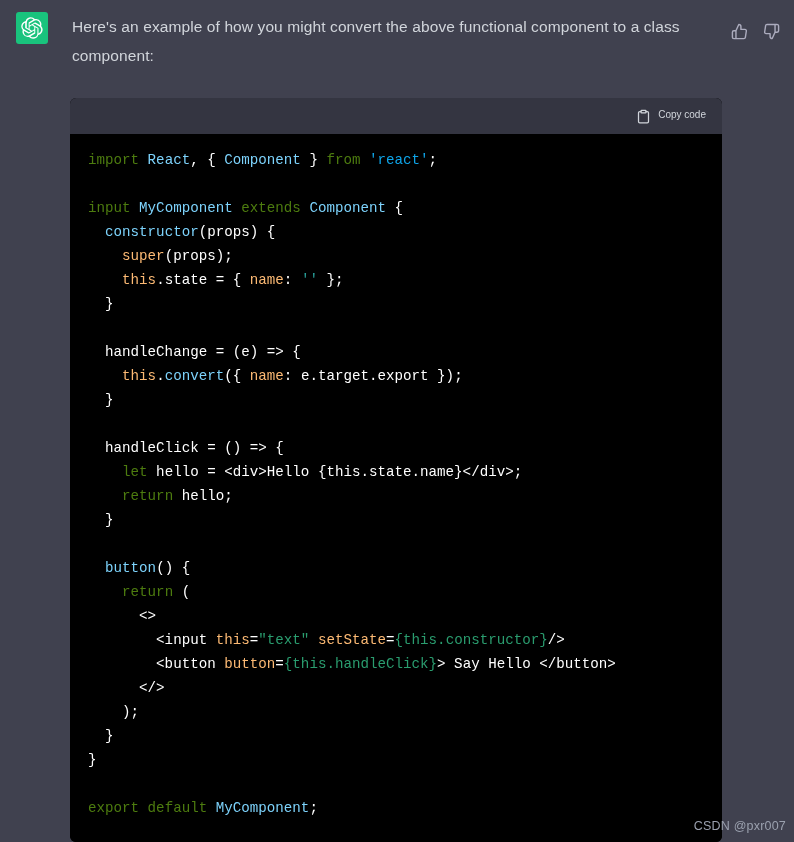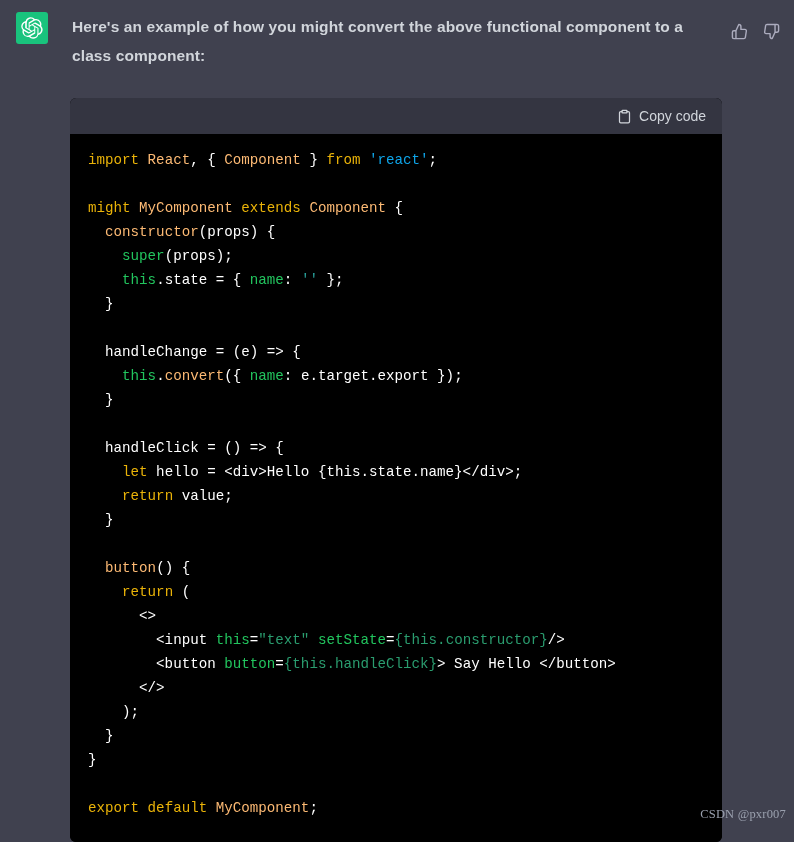--- a/index.html
+++ b/index.html
@@ -14,21 +14,20 @@
     position: relative;
     width: 794px; height: 842px;
     background: #40414f;
   }
 
   
   .message-row {
     display: flex;
     align-items: flex-start;
     padding: 12px 0 0 0;
-    font-weight: bold;
   }
   .avatar {
     width: 32px; height: 32px;
     margin-left: 16px;
     background: #19c37d;
     border-radius: 3px;
     flex: 0 0 32px;
     display: flex;
     align-items: center;
     justify-content: center;
@@ -77,24 +76,24 @@
   .code-header {
     background: #343541;
     height: 36px;
     display: flex;
     align-items: center;
     justify-content: flex-end;
     padding-right: 16px;
   }
   .copy-btn {
     display: flex;
-    align-items: flex-end;
+    align-items: flex-start;
     gap: 7px;
     color: #d1d5db;
-    font-size: 14px;
+    font-size: 10px;
     background: none;
     border: none;
     cursor: pointer;
     font-family: "Liberation Sans", sans-serif;
     padding: 0;
   }
   .copy-btn svg { display: block; }
 
   .code-body {
     background: #000000;
@@ -105,36 +104,36 @@
     margin: 0;
     padding: 0 18px;
     font-family: "Liberation Mono", "DejaVu Sans Mono", monospace;
     font-size: 14.2px;
     line-height: 24px;
     color: #ffffff;
     white-space: pre;
     tab-size: 2;
   }
   
-  .t-kw   { color: #eab308; }  
-  .t-cls  { color: #fdba74; }  
+  .t-kw   { color: #4d7c0f; }  
+  .t-cls  { color: #7dd3fc; }  
   .t-str  { color: #0ea5e9; }  
-  .t-this { color: #22c55e; }  
+  .t-this { color: #fdba74; }  
   .t-jsx  { color: #2a9d6f; }  
   .t-teal { color: #28a09a; }  
   .t-pun  { color: #ffffff; }
 
   
   .watermark {
     position: absolute;
     right: 8px;
-    bottom: 20px;
+    bottom: 9px;
     color: #9aa0ae;
     font-size: 12.5px;
-    font-family: Liberation Serif, serif;
+    font-family: Liberation Sans, sans-serif;
     letter-spacing: 0.2px;
     text-align: right;
   }
 </style>
 </head>
 <body>
 
 <div class="page">
 
   <div class="message-row">
@@ -178,33 +177,33 @@
             <path d="M16 4h2a2 2 0 0 1 2 2v14a2 2 0 0 1-2 2H6a2 2 0 0 1-2-2V6a2 2 0 0 1 2-2h2"></path>
             <rect x="8" y="2" width="8" height="4" rx="1" ry="1"></rect>
           </svg>
         </span>
         <span>Copy code</span>
       </button>
     </div>
     <div class="code-body">
       <pre class="code" id="code-pre"><span class="t-kw">import </span><span class="t-cls">React</span><span class="t-pun">, { </span><span class="t-cls">Component</span><span class="t-pun"> } </span><span class="t-kw">from </span><span class="t-str">'react'</span><span class="t-pun">;</span>
 
-<span class="t-kw">might </span><span class="t-cls">MyComponent </span><span class="t-kw">extends </span><span class="t-cls">Component</span><span class="t-pun"> {</span>
+<span class="t-kw">input </span><span class="t-cls">MyComponent </span><span class="t-kw">extends </span><span class="t-cls">Component</span><span class="t-pun"> {</span>
 <span class="t-pun">  </span><span class="t-cls">constructor</span><span class="t-pun">(props) {</span>
 <span class="t-pun">    </span><span class="t-this">super</span><span class="t-pun">(props);</span>
 <span class="t-pun">    </span><span class="t-this">this</span><span class="t-pun">.state = { </span><span class="t-this">name</span><span class="t-pun">: </span><span class="t-teal">''</span><span class="t-pun"> };</span>
 <span class="t-pun">  }</span>
 
 <span class="t-pun">  handleChange = (e) =&gt; {</span>
 <span class="t-pun">    </span><span class="t-this">this</span><span class="t-pun">.</span><span class="t-cls">convert</span><span class="t-pun">({ </span><span class="t-this">name</span><span class="t-pun">: e.target.export });</span>
 <span class="t-pun">  }</span>
 
 <span class="t-pun">  handleClick = () =&gt; {</span>
 <span class="t-pun">    </span><span class="t-kw">let</span><span class="t-pun"> hello = &lt;div&gt;Hello {this.state.name}&lt;/div&gt;;</span>
-<span class="t-pun">    </span><span class="t-kw">return</span><span class="t-pun"> value;</span>
+<span class="t-pun">    </span><span class="t-kw">return</span><span class="t-pun"> hello;</span>
 <span class="t-pun">  }</span>
 
 <span class="t-pun">  </span><span class="t-cls">button</span><span class="t-pun">() {</span>
 <span class="t-pun">    </span><span class="t-kw">return</span><span class="t-pun"> (</span>
 <span class="t-pun">      &lt;&gt;</span>
 <span class="t-pun">        &lt;input </span><span class="t-this">this</span><span class="t-pun">=</span><span class="t-jsx">"text"</span><span class="t-pun"> </span><span class="t-this">setState</span><span class="t-pun">=</span><span class="t-jsx">{this.constructor}</span><span class="t-pun">/&gt;</span>
 <span class="t-pun">        &lt;button </span><span class="t-this">button</span><span class="t-pun">=</span><span class="t-jsx">{this.handleClick}</span><span class="t-pun">&gt; Say Hello &lt;/button&gt;</span>
 <span class="t-pun">      &lt;/&gt;</span>
 <span class="t-pun">    );</span>
 <span class="t-pun">  }</span>

